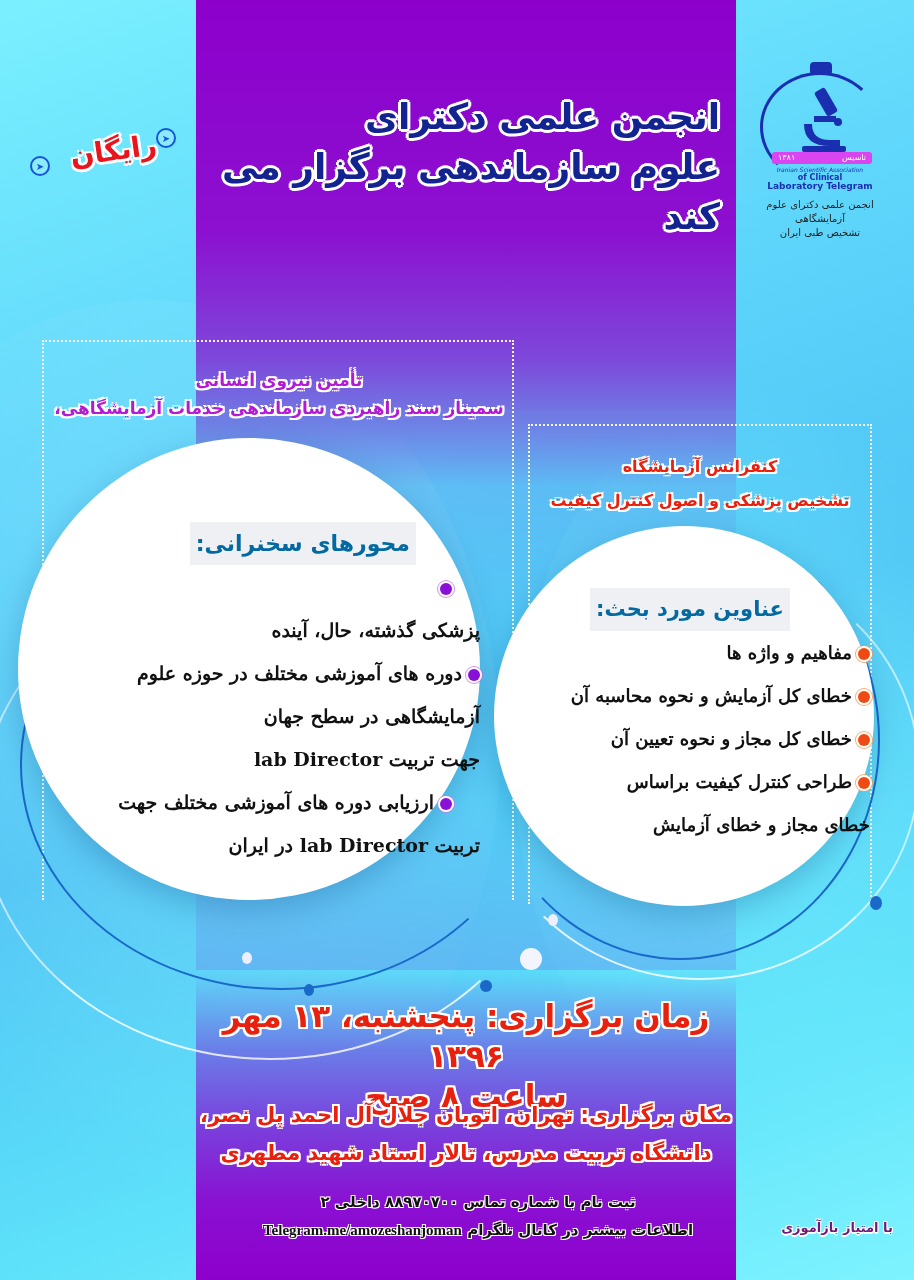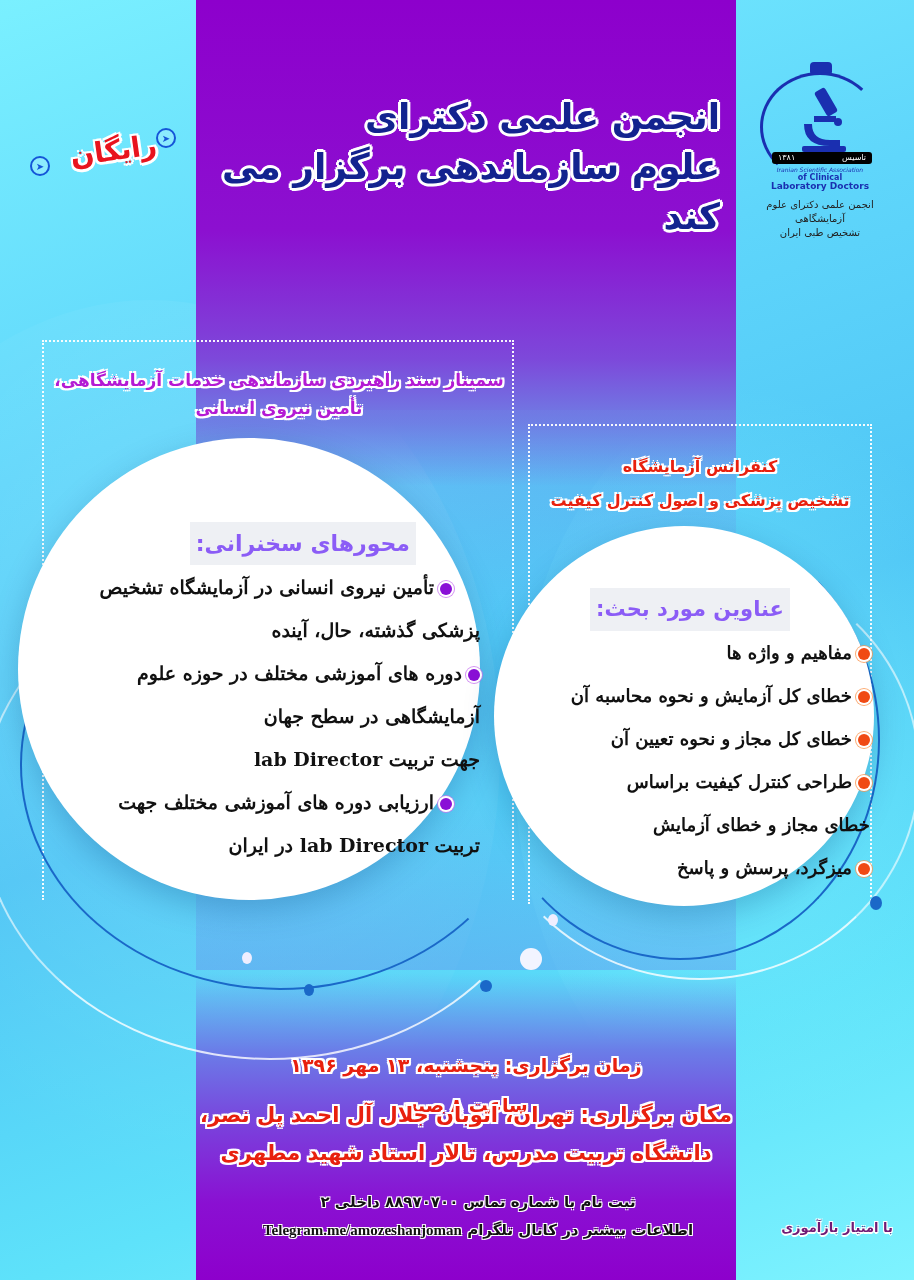--- a/index.html
+++ b/index.html
@@ -42,21 +42,21 @@
     .logo-arc {
       position: absolute; left: 6px; top: 10px; width: 120px; height: 110px;
       border-radius: 50%;
       border: 3px solid transparent; border-top-color: #1a2fb0; border-left-color: #1a2fb0;
     }
     .microscope {
       position: absolute; left: 40px; top: 22px; width: 56px; height: 70px;
     }
     .logo-year {
       position: absolute; left: 18px; top: 90px; width: 100px; height: 12px;
-      background: #000000; color: #fff; font-size: 8px; line-height: 12px;
+      background: #d946ef; color: #fff; font-size: 8px; line-height: 12px;
       border-radius: 3px; display: flex; justify-content: space-between; padding: 0 6px;
     }
     .logo-en1 { position: absolute; left: 0; top: 104px; width: 132px; font-size: 6px; color: #1a2fb0; font-style: italic; }
     .logo-en2 { position: absolute; left: 0; top: 111px; width: 132px; font-size: 8px; color: #1a2fb0; font-weight: bold; }
     .logo-en3 { position: absolute; left: 0; top: 119px; width: 132px; font-size: 9px; color: #1a2fb0; font-weight: bold; }
     .logo-fa {
       margin-top: 8px; font-size: 10px; color: #222; line-height: 14px; direction: rtl;
     }
     .main-title {
       position: absolute; left: 200px; top: 92px; width: 520px;
@@ -88,21 +88,21 @@
     }
     .circle {
       position: absolute; border-radius: 50%; background: #fff;
       box-shadow: 0 10px 30px rgba(0,60,120,0.25);
     }
     .circle-content {
       position: absolute; direction: rtl; text-align: center;
       font-family: "DejaVu Serif", serif; font-weight: bold; color: #111;
     }
     .circle-heading {
-      display: inline-block; color: #8b5cf6; font-family: "DejaVu Sans", sans-serif;
+      display: inline-block; color: #0369a1; font-family: "DejaVu Sans", sans-serif;
       font-weight: bold; background: #eef0f4; padding: 0 6px;
     }
     .bullet {
       display: inline-block; width: 12px; height: 12px; border-radius: 50%;
       margin-left: 6px; vertical-align: middle;
     }
     .bullet-purple { background: #8a10d6; box-shadow: 0 0 0 2px #fff, 0 0 0 3px rgba(200,120,240,0.8); }
     .bullet-red { background: #f04a14; box-shadow: 0 0 0 2px #fff, 0 0 0 3px rgba(250,150,80,0.8); }
     .line { display: block; white-space: nowrap; text-align: right; }
     .arc-line {
@@ -143,43 +143,43 @@
       <rect x="20" y="32" width="22" height="6" fill="#1a2fb0"></rect>
       <rect x="8" y="62" width="44" height="6" rx="2" fill="#1a2fb0"></rect>
       <circle cx="44" cy="38" r="4" fill="#1a2fb0"></circle>
     </svg>
     <div class="logo-year">
       <span>۱۳۸۱</span>
       <span>تاسیس</span>
     </div>
     <div class="logo-en1">Iranian Scientific Association</div>
     <div class="logo-en2">of Clinical</div>
-    <div class="logo-en3">Laboratory Doctors</div>
+    <div class="logo-en3">Laboratory Telegram</div>
   </div>
   <div class="logo-fa">
     <div>انجمن علمی دکترای علوم آزمایشگاهی</div>
     <div>تشخیص طبی ایران</div>
   </div>
 </div>
 
 <div class="main-title">
   <div>انجمن علمی دکترای</div>
   <div>علوم سازماندهی برگزار می کند</div>
 </div>
 
 <div class="free-badge">
   <div class="nav-icon" style="left:0; top:36px;">➤</div>
   <div class="free-text">رایگان</div>
   <div class="nav-icon" style="left:126px; top:8px;">➤</div>
 </div>
 
 <div class="dotted-box" style="left:42px; top:340px; width:472px; height:560px; border-bottom:none;"></div>
 <div class="section-heading" style="left:44px; top:366px; width:470px; font-size:17px; line-height:28px; color:#b41ad4;">
+  <div>تأمین نیروی انسانی</div>
   <div>سمینار سند راهبردی سازماندهی خدمات آزمایشگاهی،</div>
-  <div>تأمین نیروی انسانی</div>
 </div>
 
 <div class="dotted-box" style="left:528px; top:424px; width:344px; height:480px; border-bottom:none;"></div>
 <div class="section-heading" style="left:530px; top:450px; width:340px; font-size:16px; line-height:34px; color:#e8200e;">
   <div>کنفرانس آزمایشگاه</div>
   <div>تشخیص پزشکی و اصول کنترل کیفیت</div>
 </div>
 
 <div class="arc-line" style="left:-20px; top:560px; width:580px; height:500px; border-bottom-color:rgba(255,255,255,0.8); border-left-color:rgba(255,255,255,0.6);"></div>
 <div class="arc-line" style="left:20px; top:540px; width:520px; height:450px; border-bottom-color:#1a68c8; border-left-color:#1a68c8;"></div>
@@ -188,41 +188,40 @@
 <div class="dot" style="left:480px; top:980px; width:12px; height:12px; background:#1a68c8;"></div>
 <div class="dot" style="left:242px; top:952px; width:10px; height:12px; background:#eef;"></div>
 <div class="dot" style="left:304px; top:984px; width:10px; height:12px; background:#1a68c8;"></div>
 <div class="dot" style="left:520px; top:948px; width:22px; height:22px; background:#f2f4ff;"></div>
 <div class="dot" style="left:548px; top:914px; width:10px; height:12px; background:#eef;"></div>
 <div class="dot" style="left:870px; top:896px; width:12px; height:14px; background:#1a68c8;"></div>
 
 <div class="circle" style="left:18px; top:438px; width:462px; height:462px;"></div>
 <div class="circle-content" style="left:60px; top:522px; width:420px; font-size:19px; line-height:43px;">
   <div style="padding-right:64px; text-align:right;"><span class="circle-heading" style="font-size:22px;">محورهای سخنرانی:</span></div>
-  <span class="line" style="text-align:right; padding-right:28px;"><span class="bullet bullet-purple"></span><span>تأمین نیروی انسانی در آزمایشگاه تشخیص</span></span>
+  <span class="line" style="text-align:right; padding-right:28px;"><span class="bullet bullet-purple"></span></span>
   <span class="line">پزشکی گذشته، حال، آینده</span>
   <span class="line" style="text-align:right; "><span class="bullet bullet-purple"></span><span>دوره های آموزشی مختلف در حوزه علوم</span></span>
   <span class="line">آزمایشگاهی در سطح جهان</span>
   <span class="line">جهت تربیت lab Director</span>
   <span class="line" style="text-align:right; padding-right:28px;"><span class="bullet bullet-purple"></span><span>ارزیابی دوره های آموزشی مختلف جهت</span></span>
   <span class="line">تربیت lab Director در ایران</span>
 </div>
 
 <div class="circle" style="left:494px; top:526px; width:380px; height:380px;"></div>
 <div class="circle-content" style="left:500px; top:588px; width:370px; font-size:18px; line-height:43px;">
   <div style="text-align:center; padding-left:10px;"><span class="circle-heading" style="font-size:21px;">عناوین مورد بحث:</span></div>
   <span class="line"><span class="bullet bullet-red"></span><span>مفاهیم و واژه ها</span></span>
   <span class="line"><span class="bullet bullet-red"></span><span>خطای کل آزمایش و نحوه محاسبه آن</span></span>
   <span class="line"><span class="bullet bullet-red"></span><span>خطای کل مجاز و نحوه تعیین آن</span></span>
   <span class="line"><span class="bullet bullet-red"></span><span>طراحی کنترل کیفیت براساس</span></span>
   <span class="line">خطای مجاز و خطای آزمایش</span>
-  <span class="line"><span class="bullet bullet-red"></span><span>میزگرد، پرسش و پاسخ</span></span>
-</div>
-
-<div class="bottom-text" style="top:1045px; font-size:19px; line-height:40px;">
+</div>
+
+<div class="bottom-text" style="top:996px; font-size:31px; line-height:40px;">
   <div>زمان برگزاری: پنجشنبه، ۱۳ مهر ۱۳۹۶</div>
   <div>ساعت ۸ صبح</div>
 </div>
 <div class="bottom-text" style="top:1096px; font-size:21px; line-height:38px;">
   <div>مکان برگزاری: تهران، اتوبان جلال آل احمد پل نصر،</div>
   <div>دانشگاه تربیت مدرس، تالار استاد شهید مطهری</div>
 </div>
 
 <div class="reg-text" style="top:1188px; font-size:15px; line-height:28px;">
   <div>ثبت نام با شماره تماس ۸۸۹۷۰۷۰۰ داخلی ۲</div>

